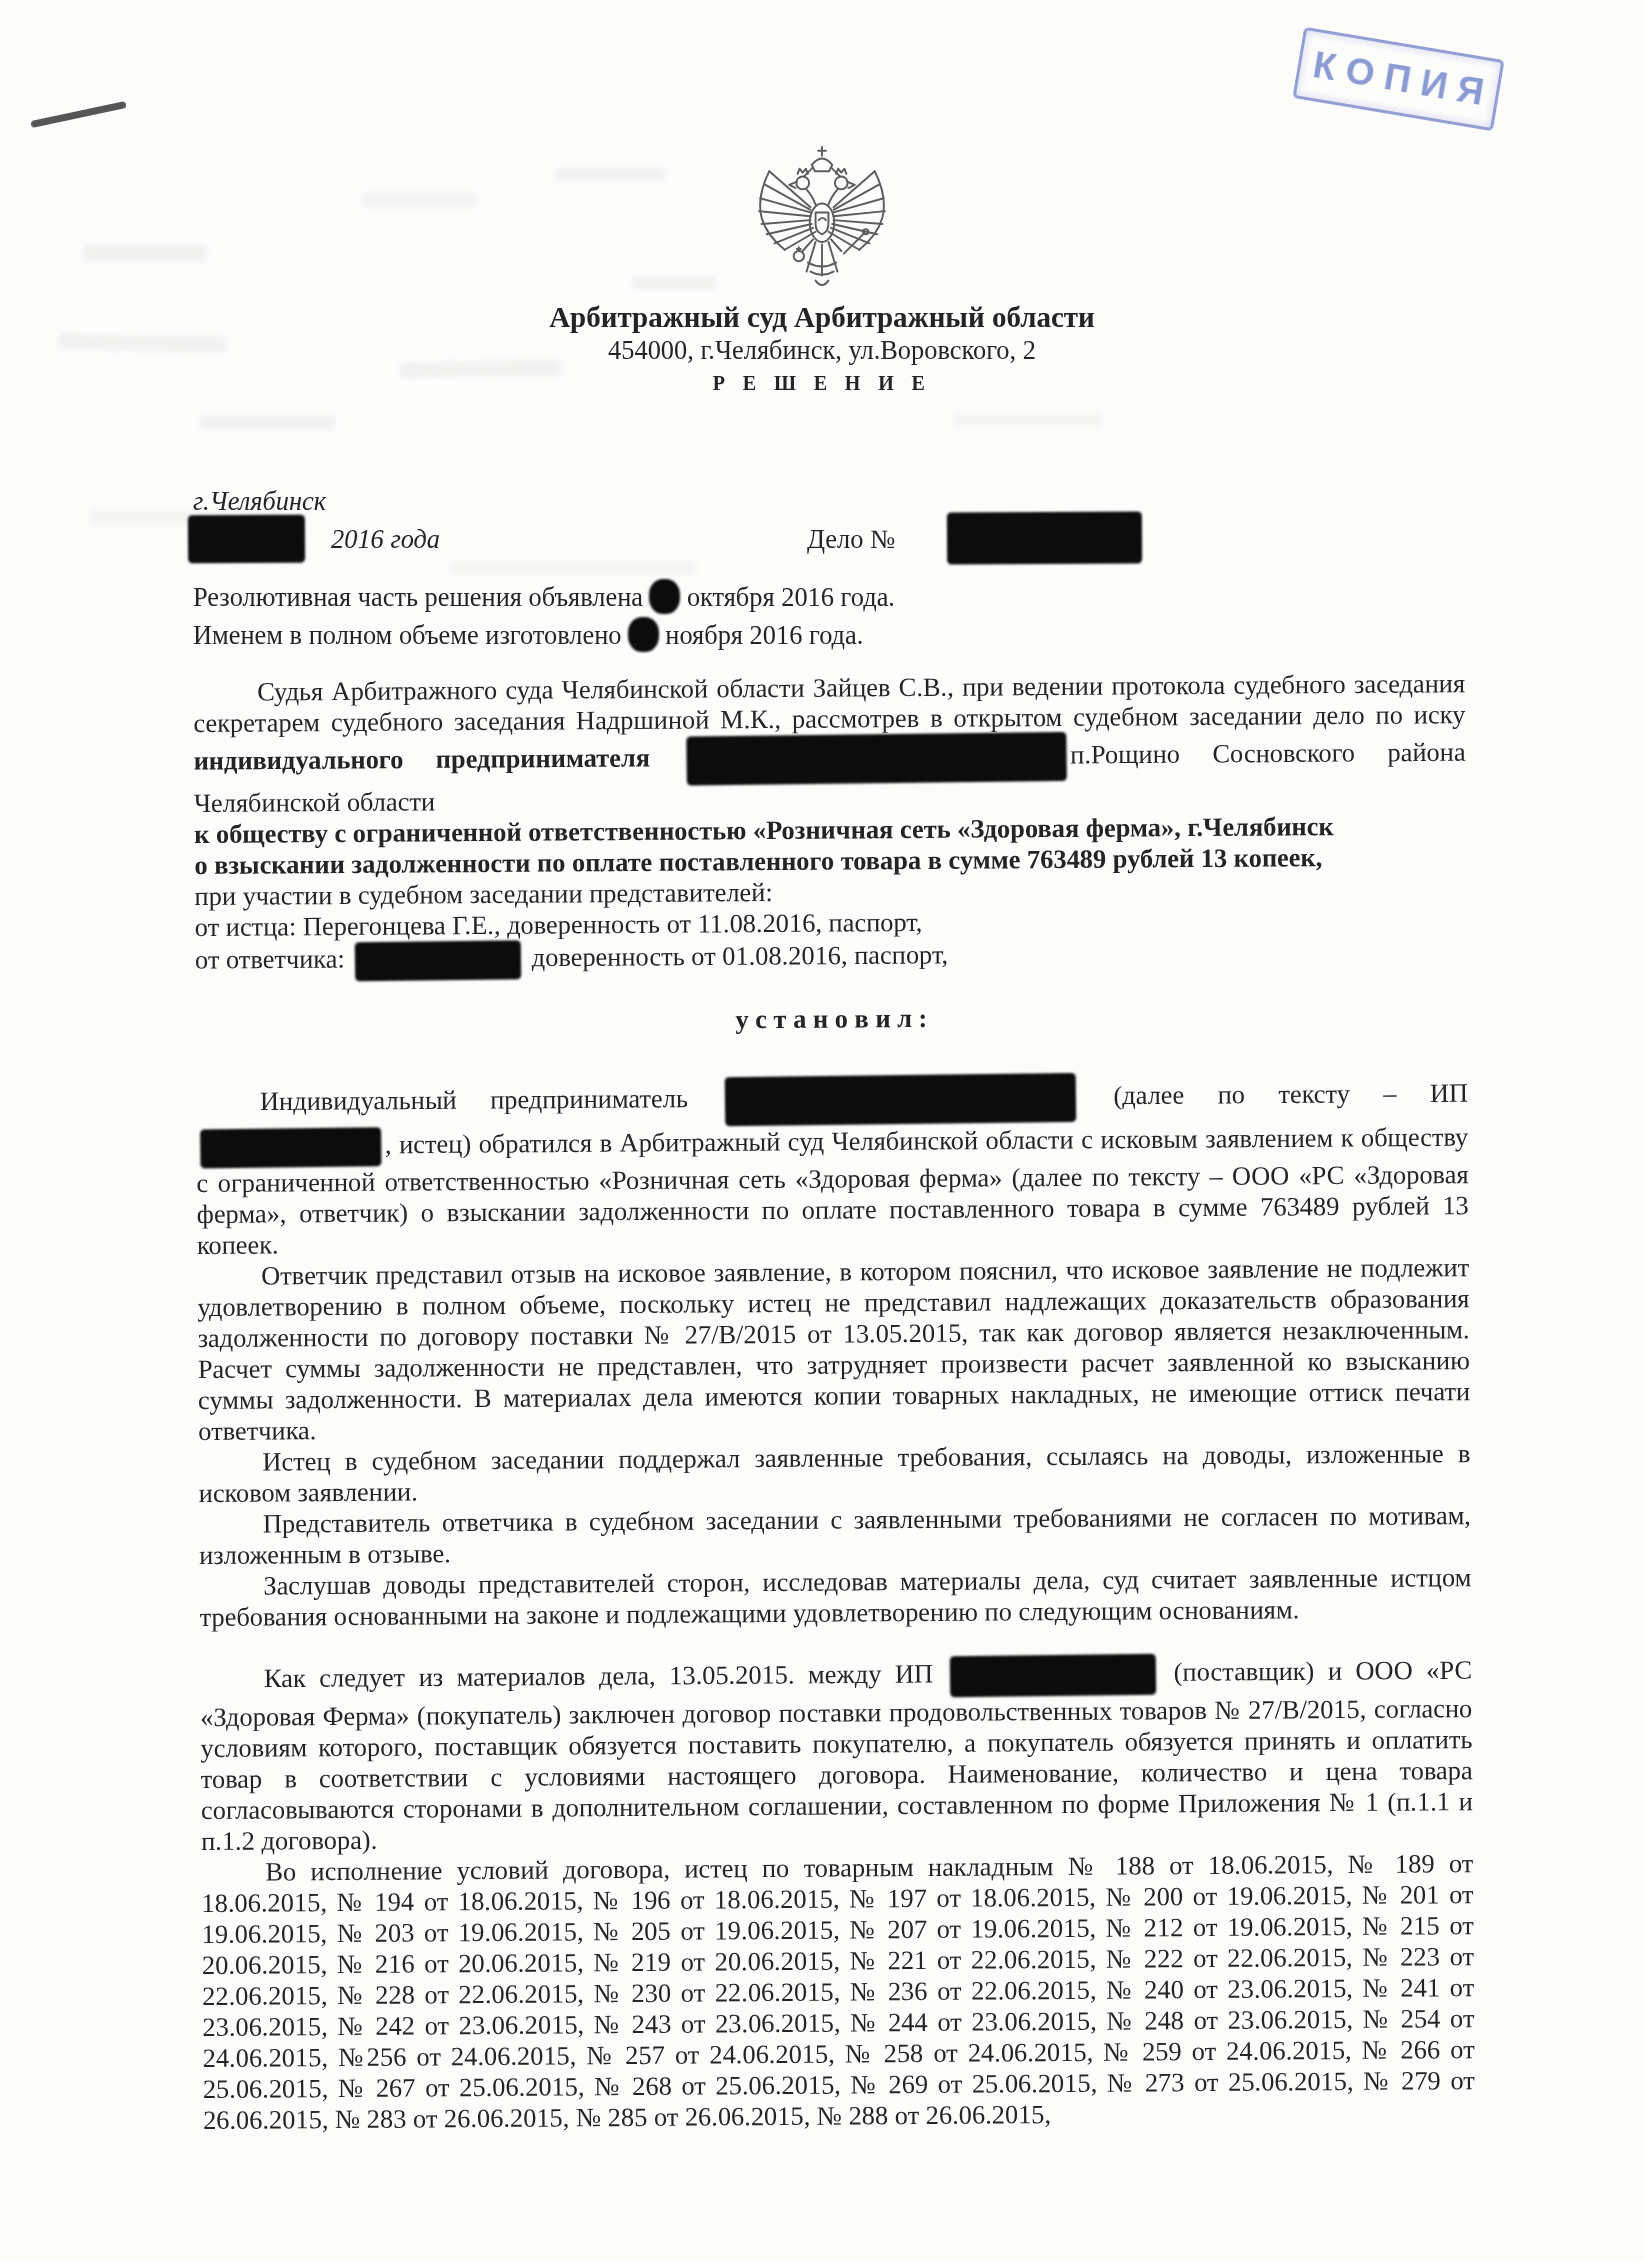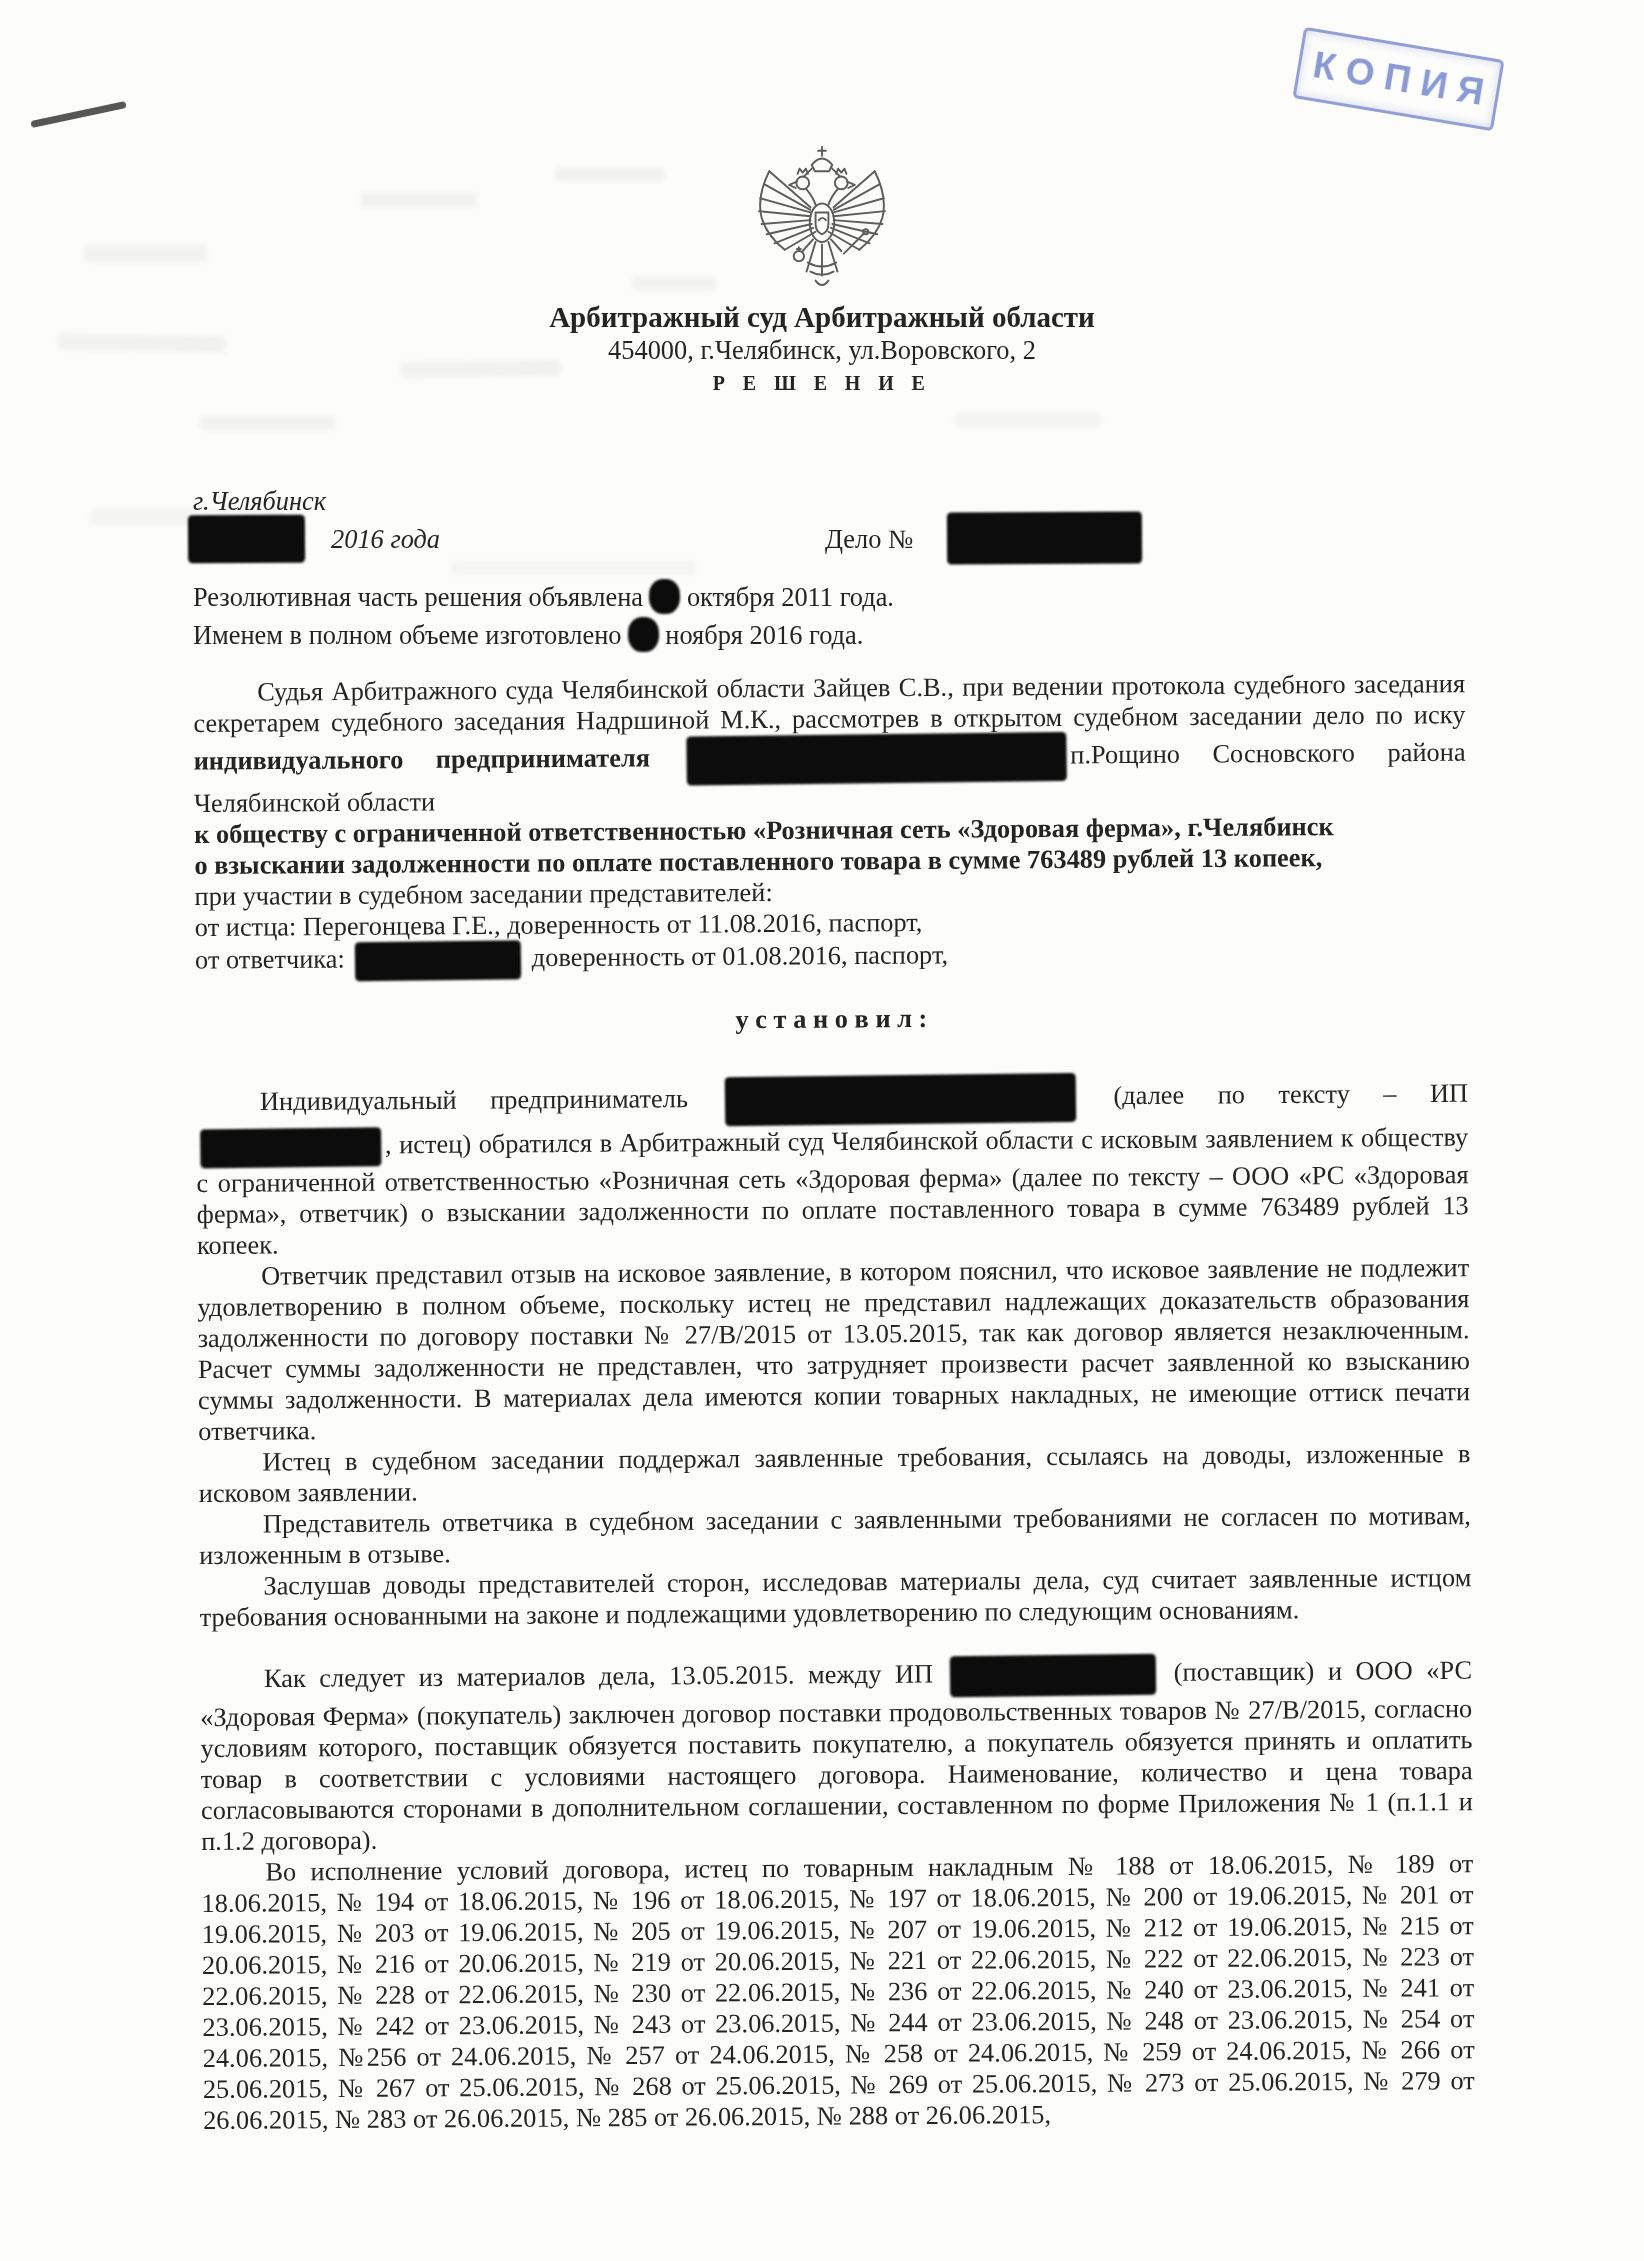--- a/index.html
+++ b/index.html
@@ -45,21 +45,21 @@
   .eagle{display:block;margin:0 auto;opacity:.88;}
   .court-name{font-weight:700;font-size:29px;margin-top:5.2px;}
   .court-address{font-size:26.4px;margin-top:1.3px;}
   .in-name{font-weight:700;font-size:28px;margin-top:30px;}
   .doc-type{font-weight:700;font-size:20px;letter-spacing:6.4px;margin-top:5.2px;}
 
   
   .meta span,.meta div{font-size:26.4px;}
   .city{position:absolute;left:193px;top:486px;font-style:italic;}
   .date-suffix{position:absolute;left:331px;top:524px;font-style:italic;}
-  .case-label{position:absolute;left:825px;top:524px;text-align:right;}
+  .case-label{position:absolute;left:807px;top:524px;text-align:right;}
   .line-res{position:absolute;left:193px;top:579px;white-space:nowrap;}
   .line-full{position:absolute;left:193px;top:617px;white-space:nowrap;}
 
   
   .redact{
     display:inline-block;background:#0c0c0c;border-radius:4.5px;
     filter:blur(1px);vertical-align:middle;
     transform:rotate(-.3deg);
   }
   .r-date{position:absolute;left:188px;top:515px;width:117px;height:48px;}
@@ -146,21 +146,21 @@
     <div class="doc-type">Р Е Ш Е Н И Е</div>
   </div>
 
   <div class="meta">
     <div class="city">г.Челябинск</div>
     <span class="redact r-date"></span>
     <span class="date-suffix">2016 года</span>
     <span class="case-label">Дело №</span>
     <span class="redact r-case"></span>
     <div class="line-res">
-      <span>Резолютивная часть решения объявлена</span><span class="redact blob"></span><span>октября 2011 года.</span>
+      <span>Резолютивная часть решения объявлена</span><span class="redact blob"></span><span>октября 2016 года.</span>
     </div>
     <div class="line-full">
       <span>Именем в полном объеме изготовлено</span><span class="redact blob"></span><span>ноября 2016 года.</span>
     </div>
   </div>
 
   <div class="textflow">
     <div id="pre-paras">
         <p class="para indent"><span>Судья Арбитражного суда Челябинской области Зайцев С.В., при ведении протокола судебного заседания секретарем судебного заседания Надршиной М.К., рассмотрев в открытом судебном заседании дело по иску </span><b>индивидуального предпринимателя </b><span class="redact" style="width: 380px; height: 49px;"></span><span>п.Рощино Сосновского района Челябинской области</span></p>
         <p class="para"><b>к обществу с ограниченной ответственностью «Розничная сеть «Здоровая ферма», г.Челябинск</b></p>

